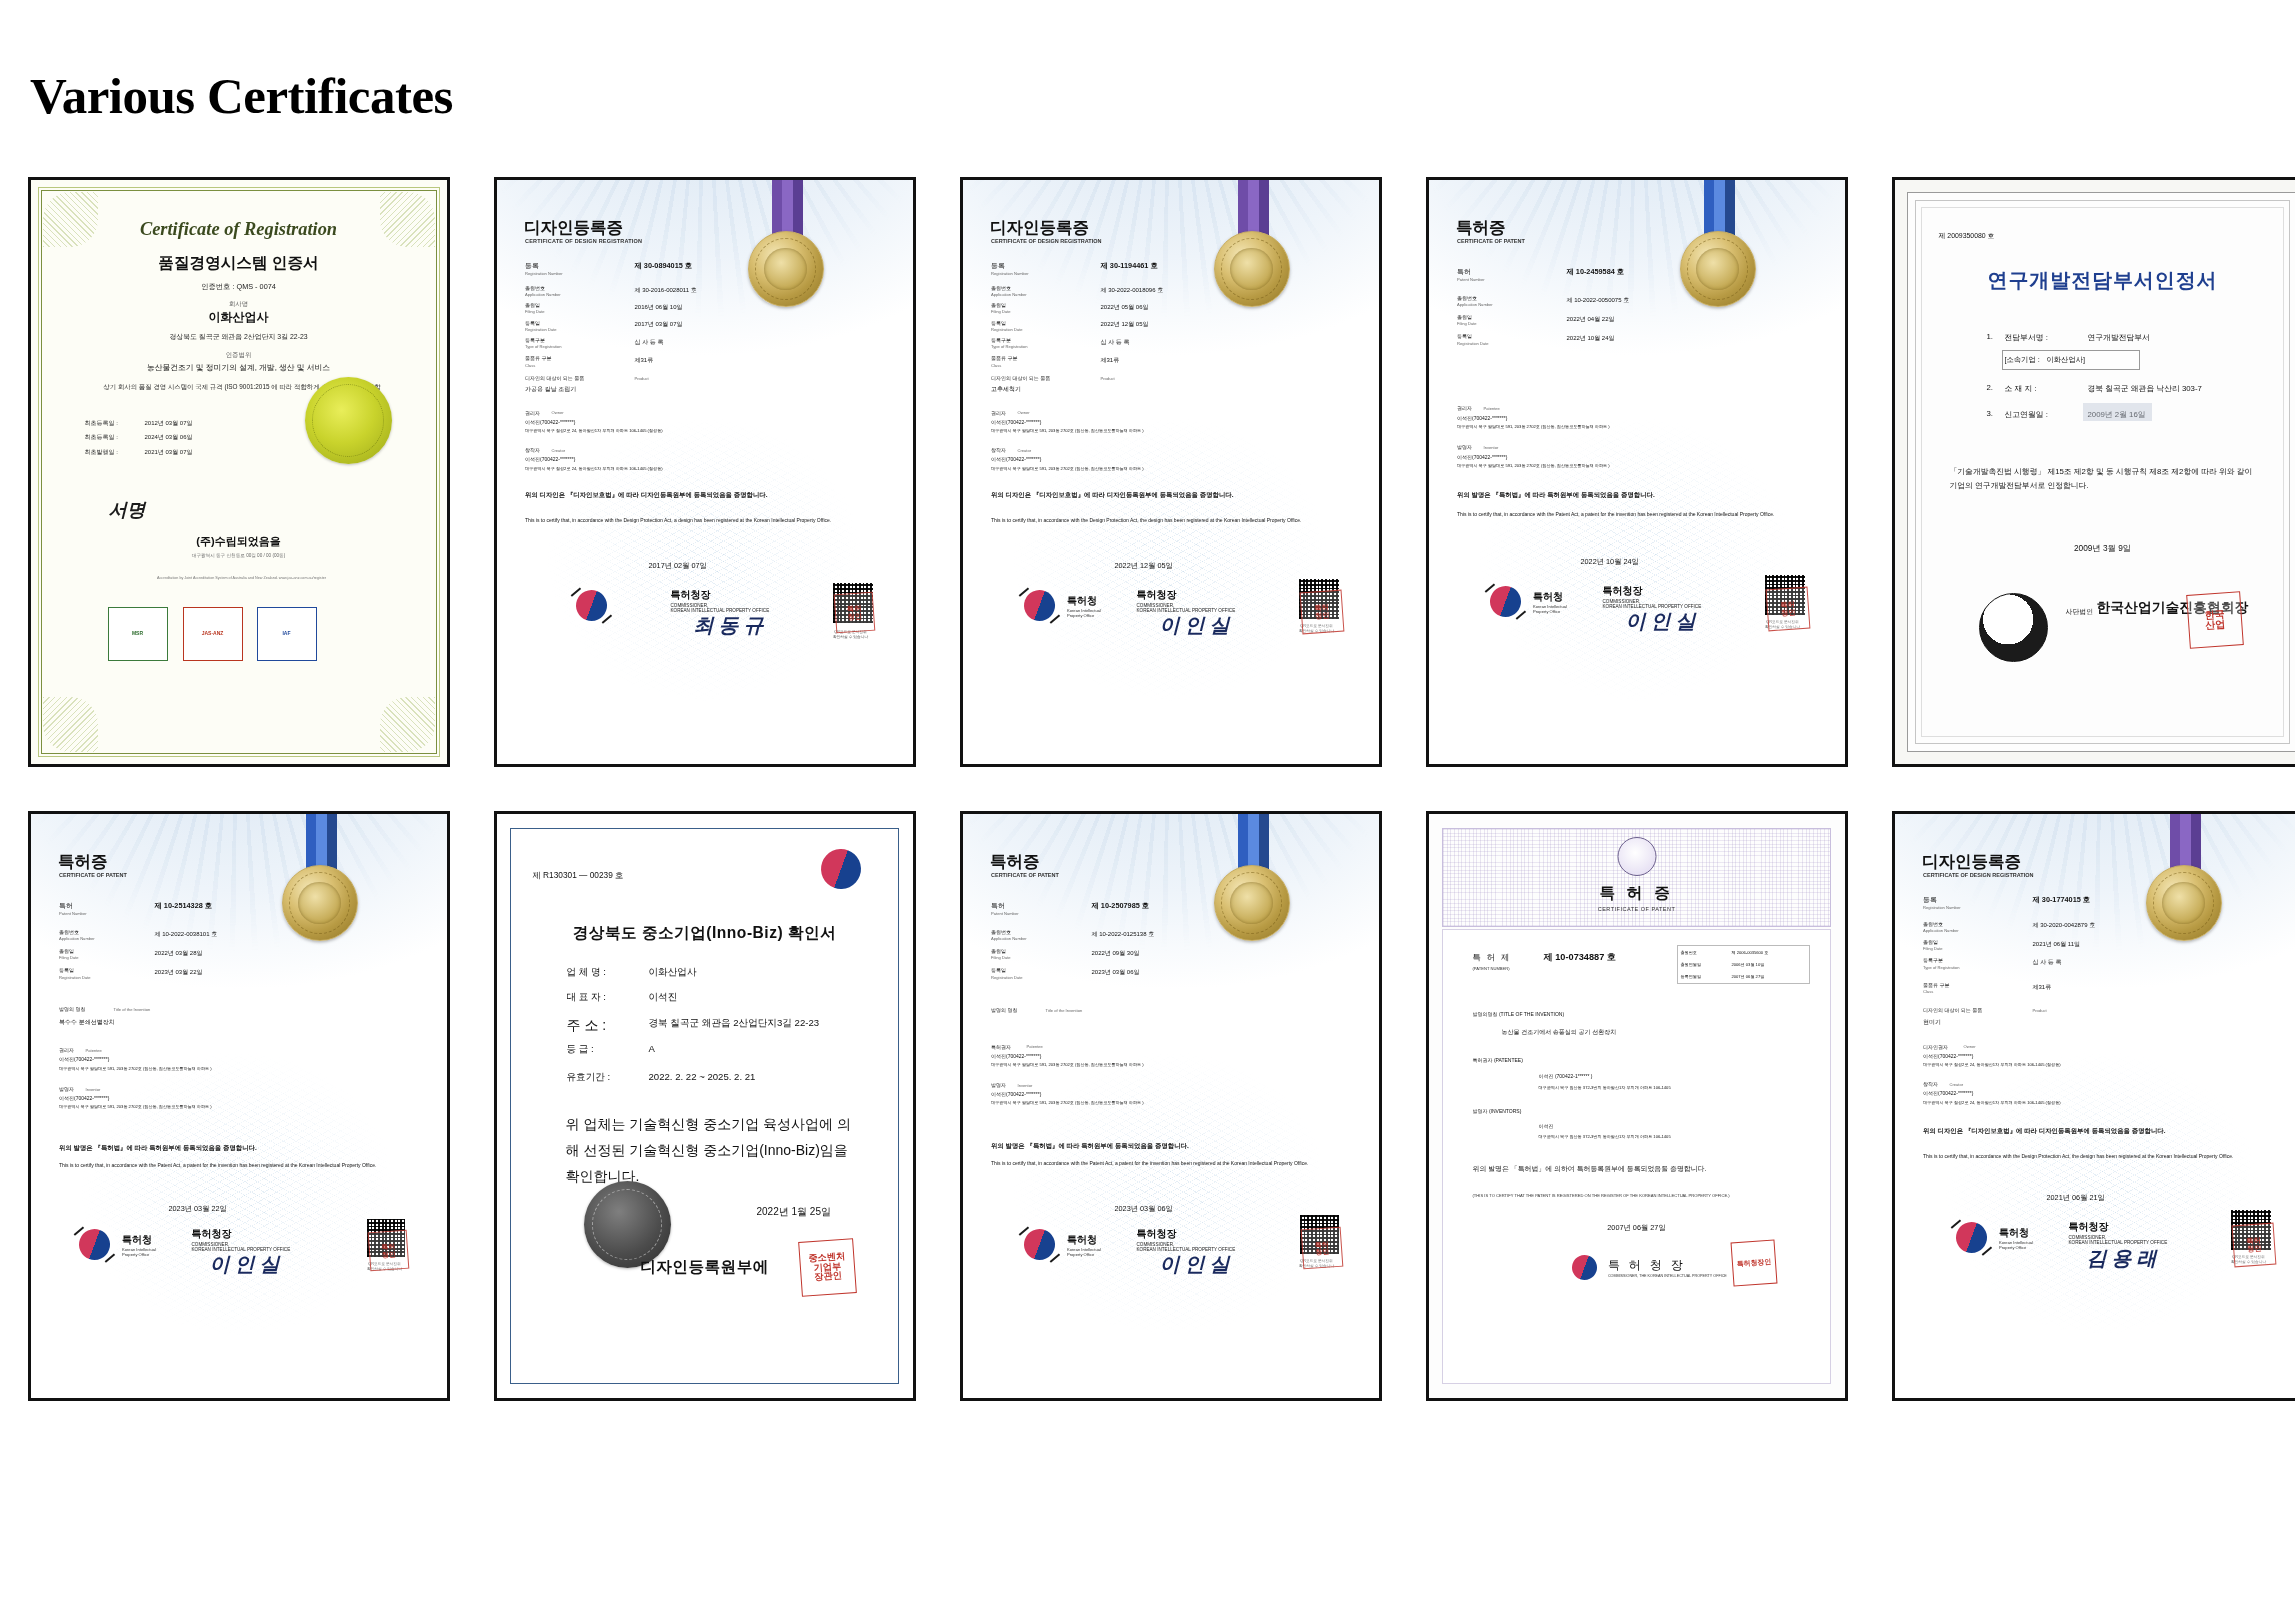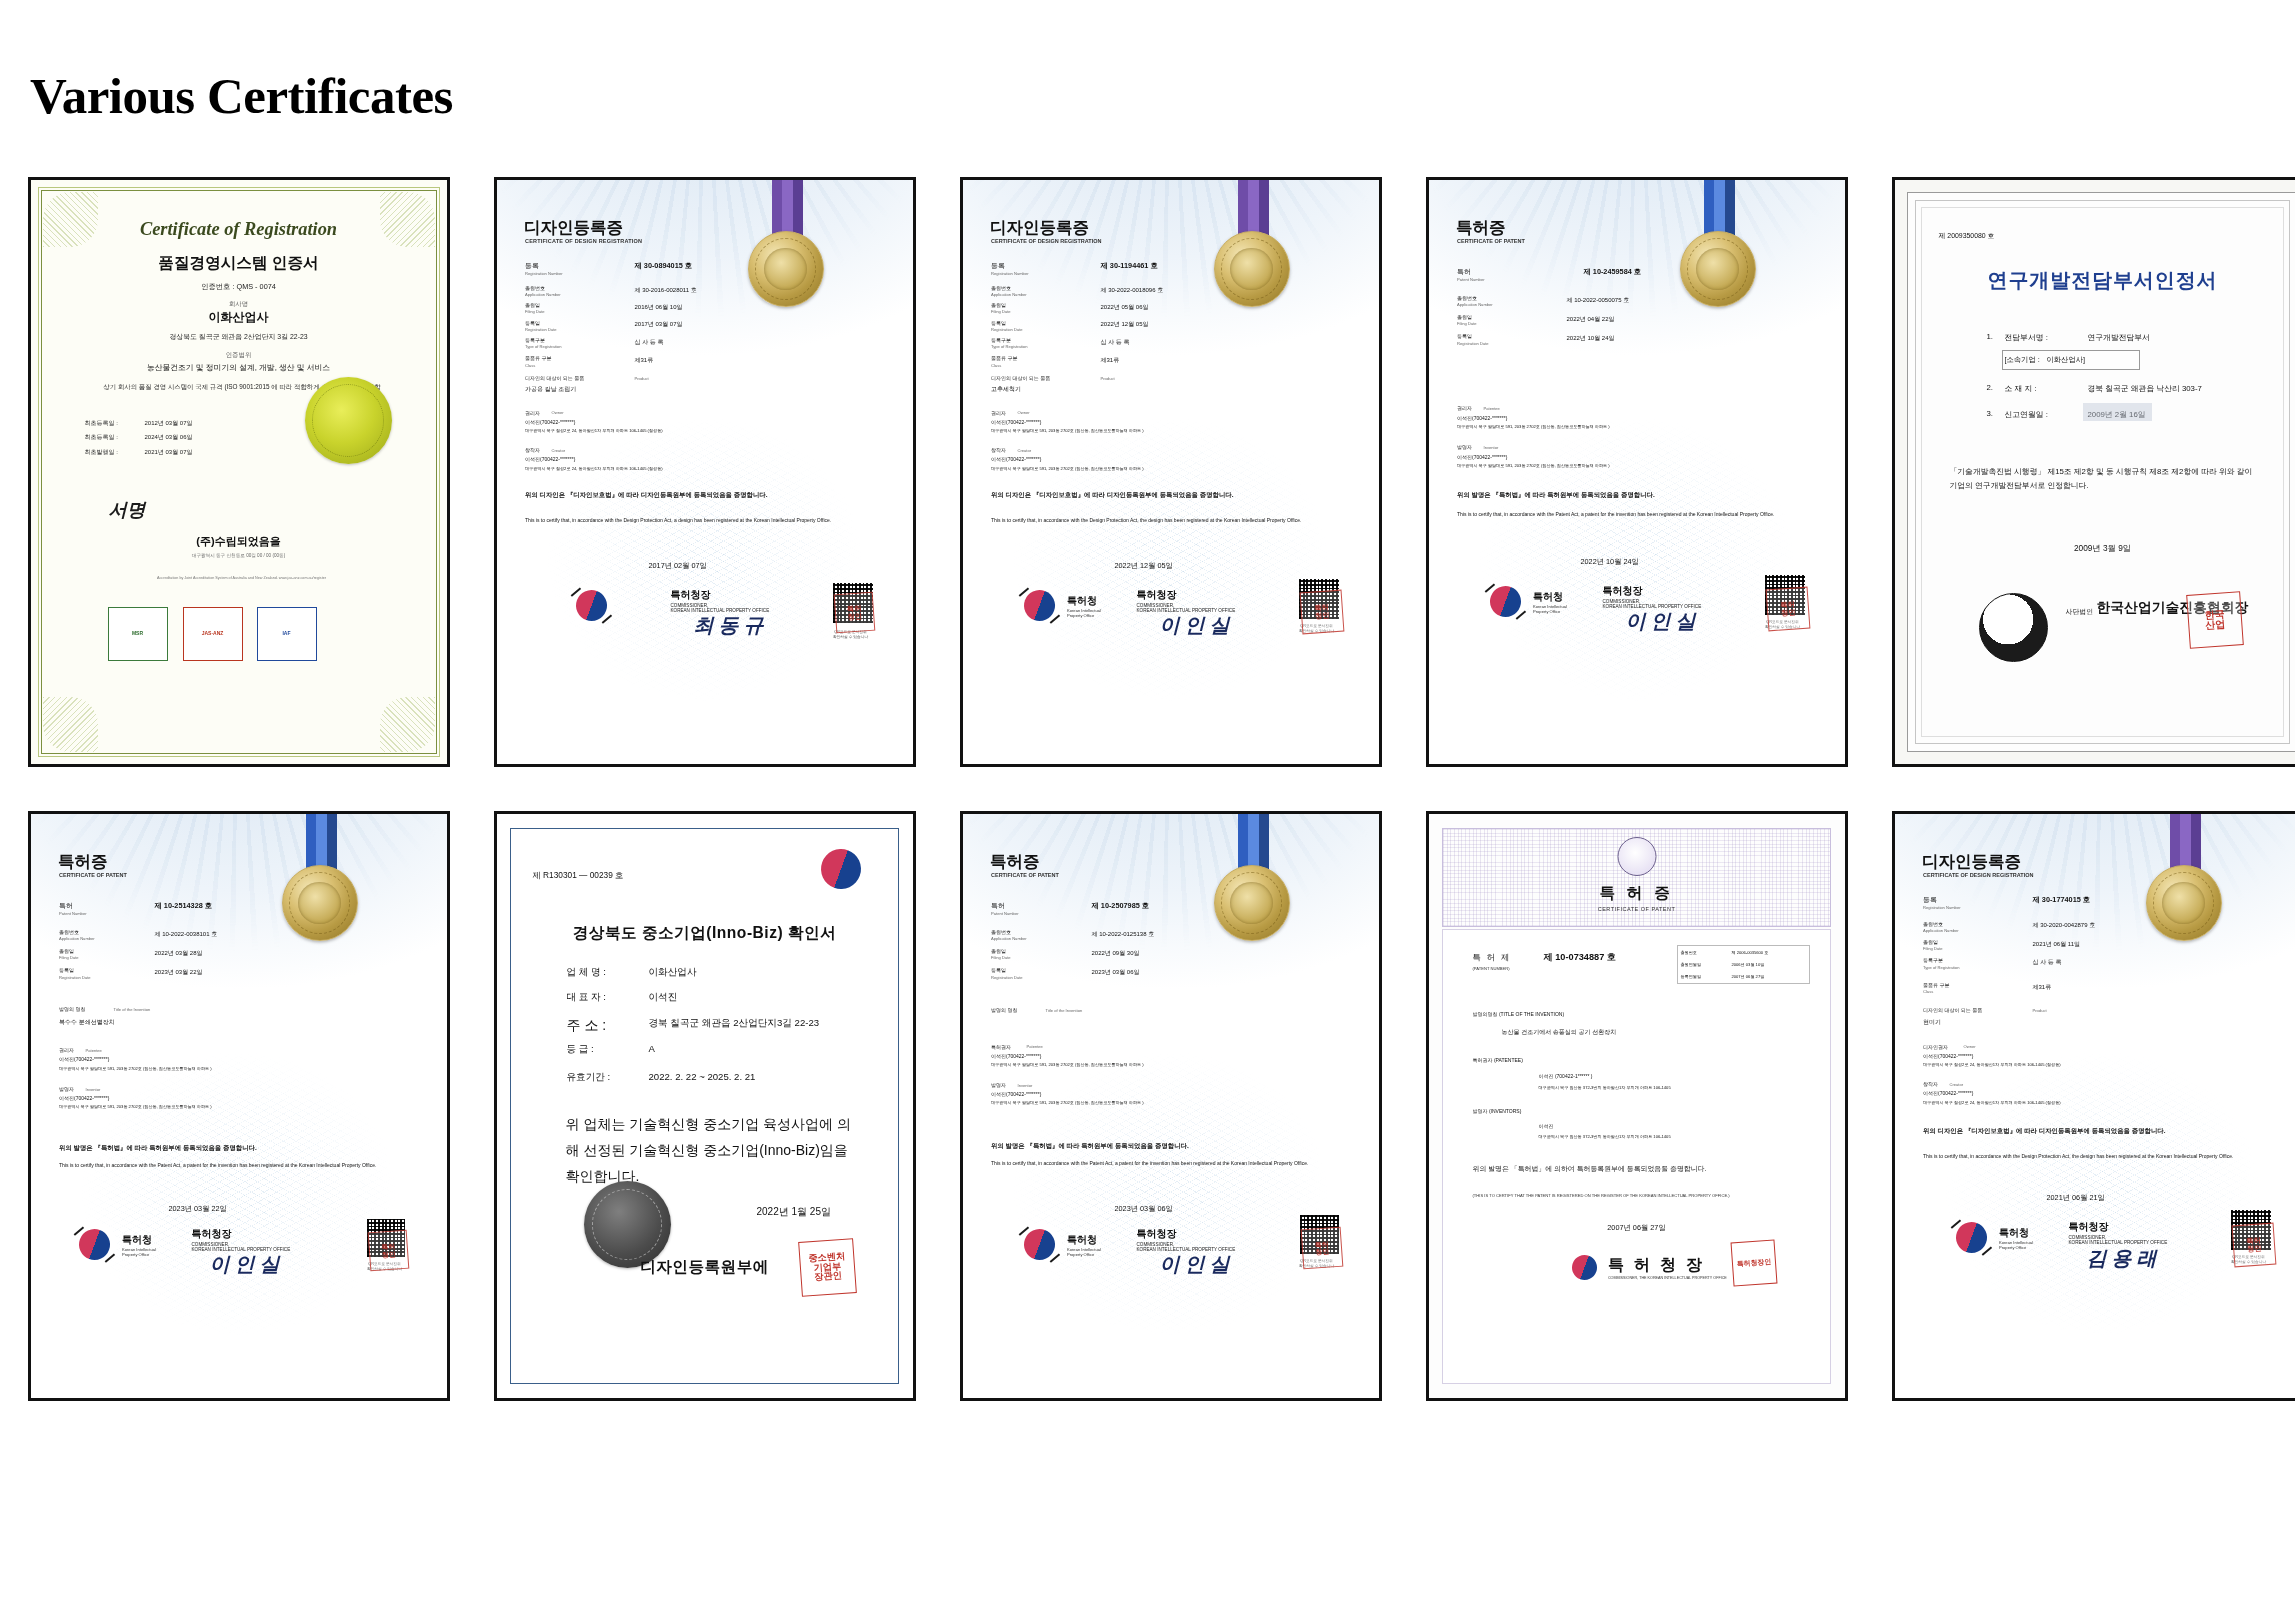--- a/index.html
+++ b/index.html
@@ -476,21 +476,21 @@
           <i style="background:#5b8ae0"></i>
           <i style="background:#25498f"></i>
       </div>
       <div class="medal" style="left:251px;top:51px;"></div>
 
       <div class="t" style="left:27.5px;top:37px;font-size:16.5px;font-weight:700;color:#111;">특허증</div>
       <div class="t" style="left:28.5px;top:58px;font-size:5.5px;font-weight:700;color:#333;">CERTIFICATE OF PATENT</div>
 
       <div class="t" style="left:28.5px;top:87px;font-size:6.9px;color:#111;">특허</div>
       <div class="t tiny gray" style="left:28.5px;top:97px;">Patent Number</div>
-      <div class="t" style="left:138px;top:87px;font-size:7.3px;font-weight:700;color:#111;margin-left:17px;">제 10-2459584 호</div>
+      <div class="t" style="left:138px;top:87px;font-size:7.3px;font-weight:700;color:#111;">제 10-2459584 호</div>
 
       <div class="t mini" style="left:28.5px;top:115px;color:#111;">출원번호</div>
       <div class="t tiny gray" style="left:28.5px;top:122px;">Application Number</div>
       <div class="t sml" style="left:138px;top:116px;color:#111;">제 10-2022-0050075 호</div>
 
       <div class="t mini" style="left:28.5px;top:134px;color:#111;">출원일</div>
       <div class="t tiny gray" style="left:28.5px;top:141px;">Filing Date</div>
       <div class="t sml" style="left:138px;top:135px;color:#111;">2022년 04월 22일</div>
 
       <div class="t mini" style="left:28.5px;top:153px;color:#111;">등록일</div>
@@ -817,21 +817,21 @@
       <div style="position:absolute;left:44px;top:349px;width:335px;font-size:6.9px;line-height:1.7;color:#111;">위의 발명은 「특허법」에 의하여 특허등록원부에 등록되었음을 증명합니다.</div>
       <div style="position:absolute;left:44px;top:379px;width:335px;font-size:4.1px;line-height:1.45;color:#333;">(THIS IS TO CERTIFY THAT THE PATENT IS REGISTERED ON THE REGISTER OF THE KOREAN INTELLECTUAL PROPERTY OFFICE.)</div>
 
       <div class="t ctr" style="left:50%;top:409px;font-size:7.3px;color:#111;">2007년  06월  27일</div>
 
       <div style="position:absolute;left:138px;top:436px;display:flex;align-items:center;gap:6.4px;">
         <div class="kipo-emblem" style="width:35px;height:35px;">
           <div class="taegeuk" style="width:25px;height:25px;left:5px;top:5px;"></div>
         </div>
         <div>
-          <div style="font-size:16px;font-weight:700;letter-spacing:2.8px;color:#111;">특 허 청 장</div>
+          <div style="font-size:12px;font-weight:400;letter-spacing:2.8px;color:#111;">특 허 청 장</div>
           <div style="font-size:3.7px;color:#333;">COMMISSIONER, THE KOREAN INTELLECTUAL PROPERTY OFFICE</div>
         </div>
       </div>
 
       <div class="seal-red" style="position:absolute;right:69px;top:427px;width:44px;height:44px;font-size:6.9px;">특허청장인</div>
     </div>
   </div>
 
   <div class="cert">
     <div class="inner">

